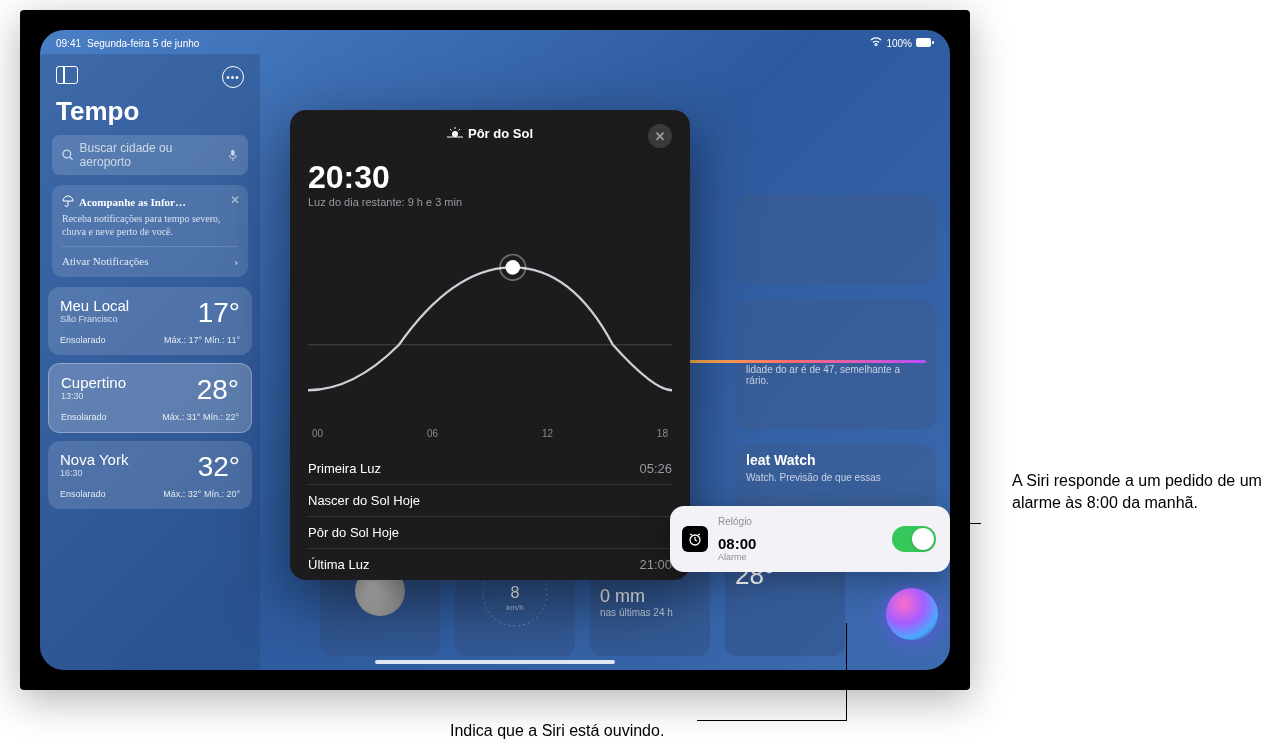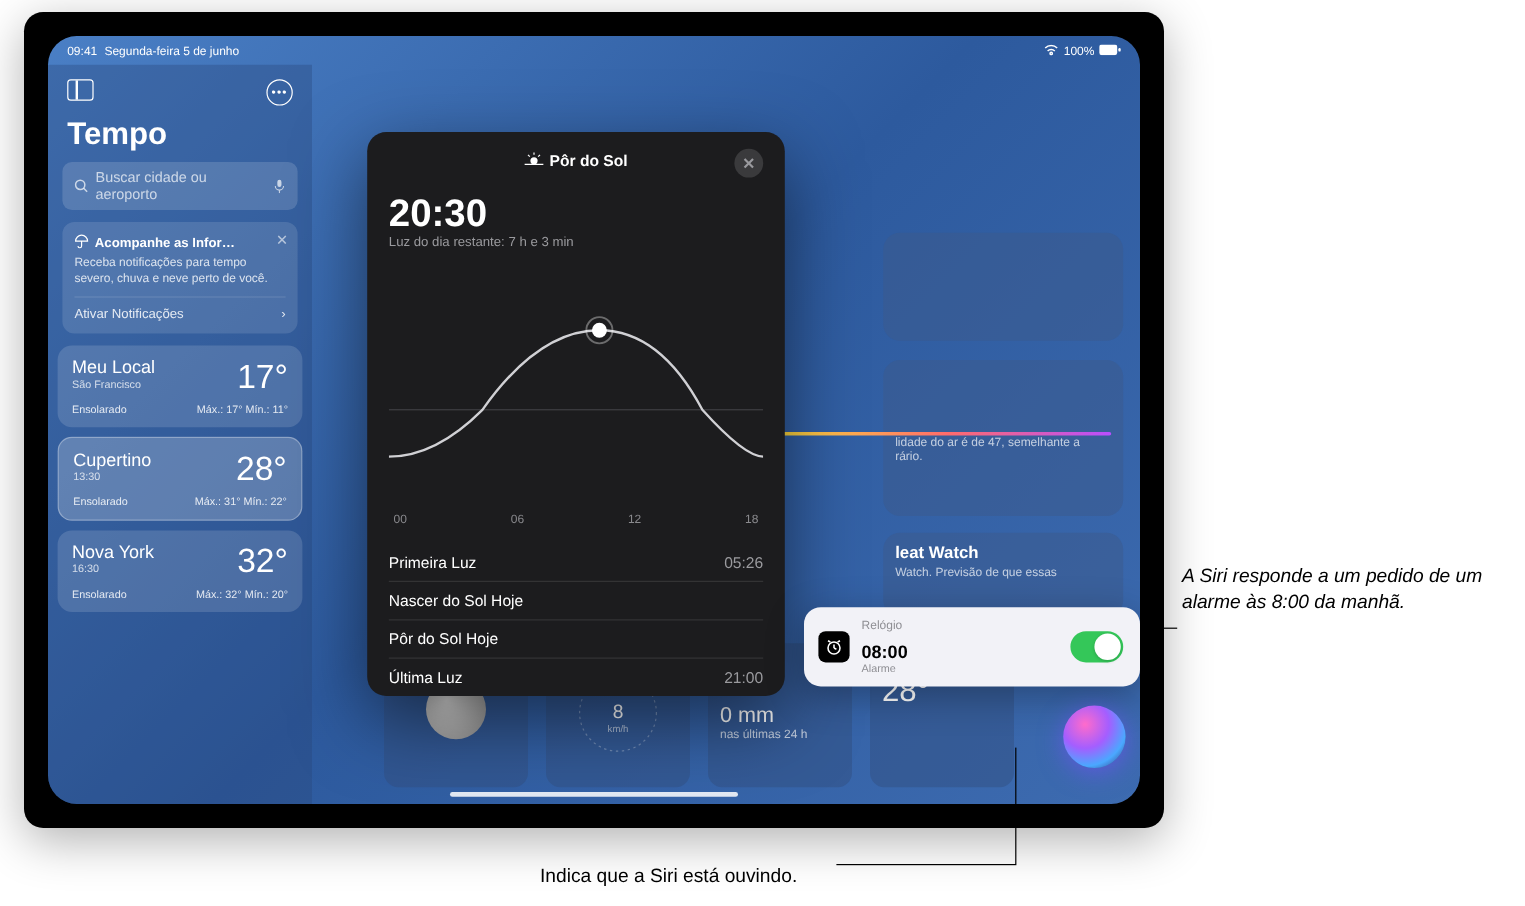--- a/index.html
+++ b/index.html
@@ -1,58 +1,58 @@
 <!DOCTYPE html>
 <html><head>
   <meta charset="utf-8">
   <style>
     * { margin: 0; padding: 0; box-sizing: border-box; }
     body { font-family: -apple-system, BlinkMacSystemFont, "Helvetica Neue", sans-serif; background: #fff; width: 1271px; height: 755px; position: relative; overflow: hidden; }
     
-    .ipad-frame { position: absolute; left: 20px; top: 10px; width: 950px; height: 680px; background: #000; border-radius: 16px; padding: 20px; box-shadow: 0 10px 40px rgba(0,0,0,.3); }
+    .ipad-frame { position: absolute; left: 20px; top: 10px; width: 950px; height: 680px; background: #000; border-radius: 4px; padding: 20px; box-shadow: 0 10px 40px rgba(0,0,0,.3); }
     .ipad-screen { width: 100%; height: 100%; border-radius: 24px; overflow: hidden; position: relative; background: linear-gradient(135deg, #4a7fc5, #2d5a9e, #3d6bb0); }
     
     .status-bar { position: absolute; top: 0; left: 0; right: 0; height: 22px; display: flex; justify-content: space-between; align-items: center; padding: 4px 16px 0; font-size: 10px; color: #fff; font-weight: 500; z-index: 10; }
     .status-left { display: flex; gap: 6px; }
     .status-right { display: flex; gap: 4px; align-items: center; }
     
     .app-content { position: absolute; inset: 0; padding-top: 24px; display: flex; }
     
     .sidebar { width: 220px; height: 100%; background: rgba(40,70,120,.35); padding: 8px; color: #fff; }
     .sidebar-header { display: flex; justify-content: space-between; padding: 4px 8px 8px; }
     .sidebar-icon { width: 22px; height: 18px; border: 1.5px solid #fff; border-radius: 3px; position: relative; }
     .sidebar-icon::before { content: ''; position: absolute; left: 6px; top: 0; bottom: 0; width: 1.5px; background: #fff; }
     .more-icon { width: 22px; height: 22px; border: 1.5px solid #fff; border-radius: 50%; display: flex; align-items: center; justify-content: center; font-size: 10px; letter-spacing: 1px; }
     
     .app-title { font-size: 26px; font-weight: 700; padding: 0 8px 8px; }
     
     .search-bar { background: rgba(255,255,255,.15); border-radius: 8px; padding: 6px 10px; display: flex; align-items: center; gap: 6px; color: rgba(255,255,255,.7); font-size: 12px; margin: 0 4px 10px; }
     .search-icon-svg { width: 12px; height: 12px; }
     .mic-icon { margin-left: auto; width: 10px; height: 12px; }
     
-    .info-card { background: rgba(255,255,255,.12); border-radius: 10px; padding: 10px; margin: 0 4px 10px; position: relative; }
+    .info-card { background: rgba(255,255,255,.12); border-radius: 10px; padding: 10px; margin: 0 4px 10px; position: relative; font-family: Liberation Serif, serif; }
     .info-title { font-size: 11px; font-weight: 600; display: flex; align-items: center; gap: 5px; }
     .info-desc { font-size: 10px; color: rgba(255,255,255,.8); margin-top: 3px; line-height: 1.3; }
     .info-close { position: absolute; top: 8px; right: 8px; font-size: 12px; color: rgba(255,255,255,.6); }
     .info-action { margin-top: 8px; padding-top: 8px; border-top: 1px solid rgba(255,255,255,.15); font-size: 11px; display: flex; justify-content: space-between; align-items: center; color: rgba(255,255,255,.85); }
     
     .loc-card { background: rgba(255,255,255,.14); border-radius: 12px; padding: 10px 12px; margin: 0 0 8px; }
     .loc-card.selected { background: rgba(255,255,255,.22); border: 1px solid rgba(255,255,255,.3); }
     .loc-top { display: flex; justify-content: space-between; align-items: flex-start; }
     .loc-name { font-size: 15px; font-weight: 500; }
     .loc-sub { font-size: 9px; color: rgba(255,255,255,.75); }
     .loc-temp { font-size: 28px; font-weight: 300; }
     .loc-bottom { display: flex; justify-content: space-between; font-size: 9px; color: rgba(255,255,255,.85); margin-top: 6px; }
     
     .main-area { flex: 1; position: relative; padding: 30px 20px; }
     .bg-cards { position: absolute; inset: 0; padding: 20px; }
     .bg-card { position: absolute; background: rgba(60,90,140,.5); border-radius: 14px; }
     .bg-text { color: rgba(255,255,255,.7); font-size: 10px; position: absolute; }
     
-    .sunset-modal { position: absolute; left: 250px; top: 80px; width: 348px; height: 470px; background: #1c1c1e; border-radius: 16px; padding: 16px 18px; color: #fff; z-index: 20; box-shadow: 0 20px 60px rgba(0,0,0,.5); margin-left: 16px; }
+    .sunset-modal { position: absolute; left: 250px; top: 80px; width: 400px; height: 470px; background: #1c1c1e; border-radius: 16px; padding: 16px 18px; color: #fff; z-index: 20; box-shadow: 0 20px 60px rgba(0,0,0,.5); }
     .modal-header { text-align: center; font-size: 13px; font-weight: 600; position: relative; padding-bottom: 6px; display: flex; align-items: center; justify-content: center; gap: 5px; }
     .modal-close { position: absolute; right: 0; top: -2px; width: 24px; height: 24px; background: #3a3a3c; border-radius: 50%; display: flex; align-items: center; justify-content: center; font-size: 13px; color: #9a9a9e; }
     .modal-time { font-size: 32px; font-weight: 700; margin-top: 12px; }
     .modal-sub { font-size: 11px; color: #9a9a9e; }
     
     .sun-chart { height: 200px; margin-top: 14px; position: relative; }
     .sun-chart svg { width: 100%; height: 100%; }
     .chart-axis { display: flex; justify-content: space-between; font-size: 10px; color: #8a8a8e; margin-top: 6px; padding: 0 4px; text-align: center; }
     
     .sun-rows { margin-top: 14px; }
@@ -67,21 +67,21 @@
     .alarm-time { font-size: 15px; font-weight: 600; color: #000; margin-top: 8px; }
     .alarm-label { font-size: 9px; color: #8e8e93; }
     .toggle { width: 44px; height: 26px; background: #34c759; border-radius: 13px; position: relative; }
     .toggle::after { content: ''; position: absolute; width: 22px; height: 22px; background: #fff; border-radius: 50%; right: 2px; top: 2px; box-shadow: 0 1px 3px rgba(0,0,0,.2); }
     
     .siri-orb { position: absolute; right: 12px; bottom: 30px; width: 52px; height: 52px; border-radius: 50%; background: radial-gradient(circle at 35% 30%, #ff6bcb, #a45eff 40%, #4aa8ff 70%, #2d2d6e); z-index: 30; box-shadow: 0 4px 20px rgba(120,80,255,.6); }
     
     .home-ind { position: absolute; bottom: 6px; left: 50%; transform: translateX(-50%); width: 240px; height: 4px; background: rgba(255,255,255,.85); border-radius: 2px; z-index: 40; }
     
     .callout { position: absolute; font-size: 16px; color: #000; line-height: 1.4; }
-    .callout-1 { left: 985px; top: 470px; width: 260px; font-style: italic; }
+    .callout-1 { left: 1012px; top: 470px; width: 260px; }
     .callout-2 { left: 450px; top: 720px; }
     .callout-line { position: absolute; background: #000; }
     .cl1 { left: 887px; top: 523px; width: 94px; height: 1px; }
     .cl2a { left: 846px; top: 623px; width: 1px; height: 97px; }
     .cl2b { left: 697px; top: 720px; width: 150px; height: 1px; }
     
     .bottom-widget { position: absolute; background: rgba(50,80,130,.5); border-radius: 12px; color: #fff; padding: 10px; font-size: 11px; }
   </style>
 </head>
 <body>
@@ -237,21 +237,21 @@
               <line x1="0" y1="11" x2="16" y2="11" stroke="#fff" stroke-width="1"></line>
               <line x1="8" y1="1" x2="8" y2="3" stroke="#fff"></line>
               <line x1="3" y1="3" x2="4.5" y2="4.5" stroke="#fff"></line>
               <line x1="13" y1="3" x2="11.5" y2="4.5" stroke="#fff"></line>
             </svg>
         </span>
         <span>Pôr do Sol</span>
         <div class="modal-close">✕</div>
       </div>
       <div class="modal-time">20:30</div>
-      <div class="modal-sub">Luz do dia restante: 7 h e 3 min</div>
+      <div class="modal-sub">Luz do dia restante: 9 h e 3 min</div>
 
       <div class="sun-chart">
         <svg viewBox="0 0 400 200">
           <line x1="0" y1="125" x2="400" y2="125" stroke="#4a4a4e" stroke-width="1"></line>
           <path d="M 0 175 Q 50 175 100 125 Q 160 40 225 40 Q 290 40 335 125 Q 380 175 400 175" stroke="#d0d0d4" stroke-width="2.5" fill="none"></path>
           <circle cx="225" cy="40" r="8" fill="#fff"></circle>
           <circle cx="225" cy="40" r="14" fill="none" stroke="rgba(255,255,255,.35)" stroke-width="2"></circle>
         </svg>
       </div>
       <div class="chart-axis">

